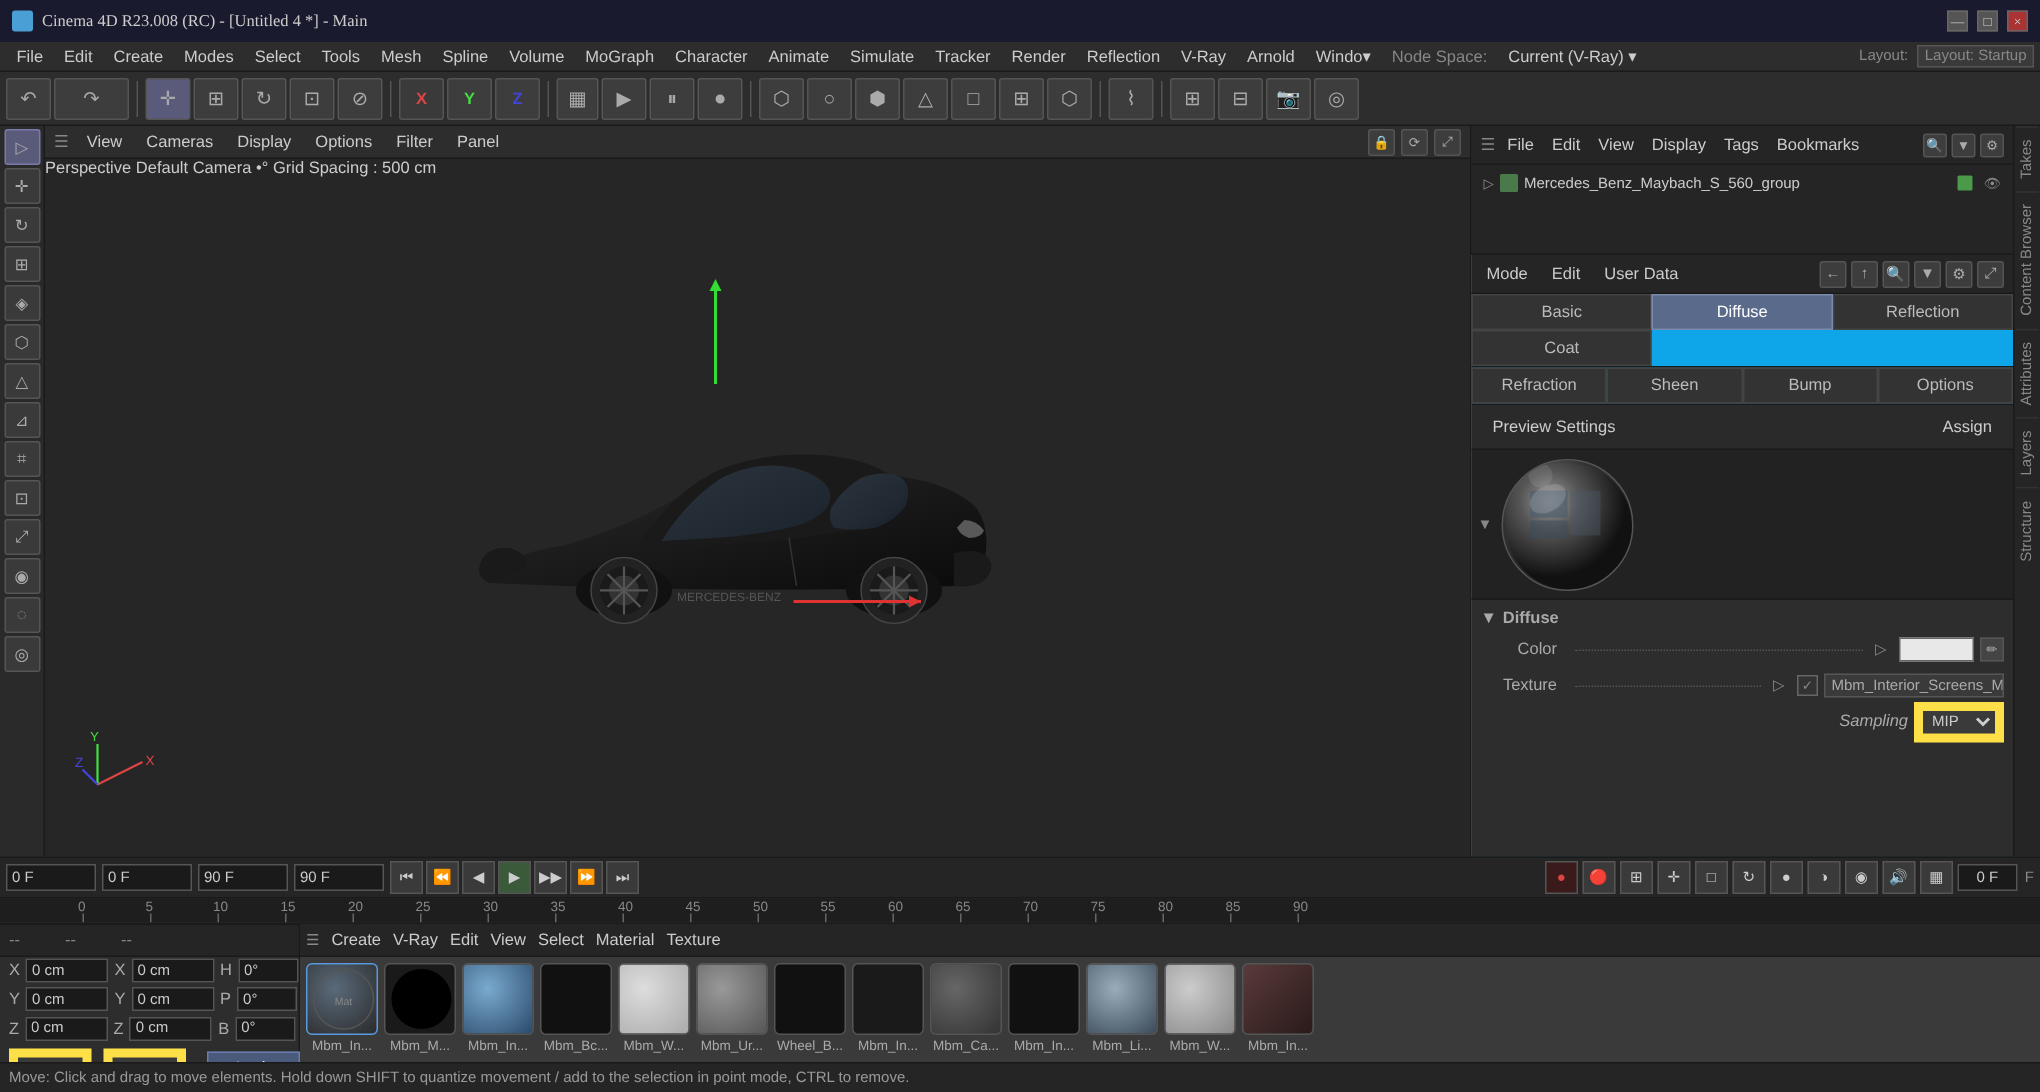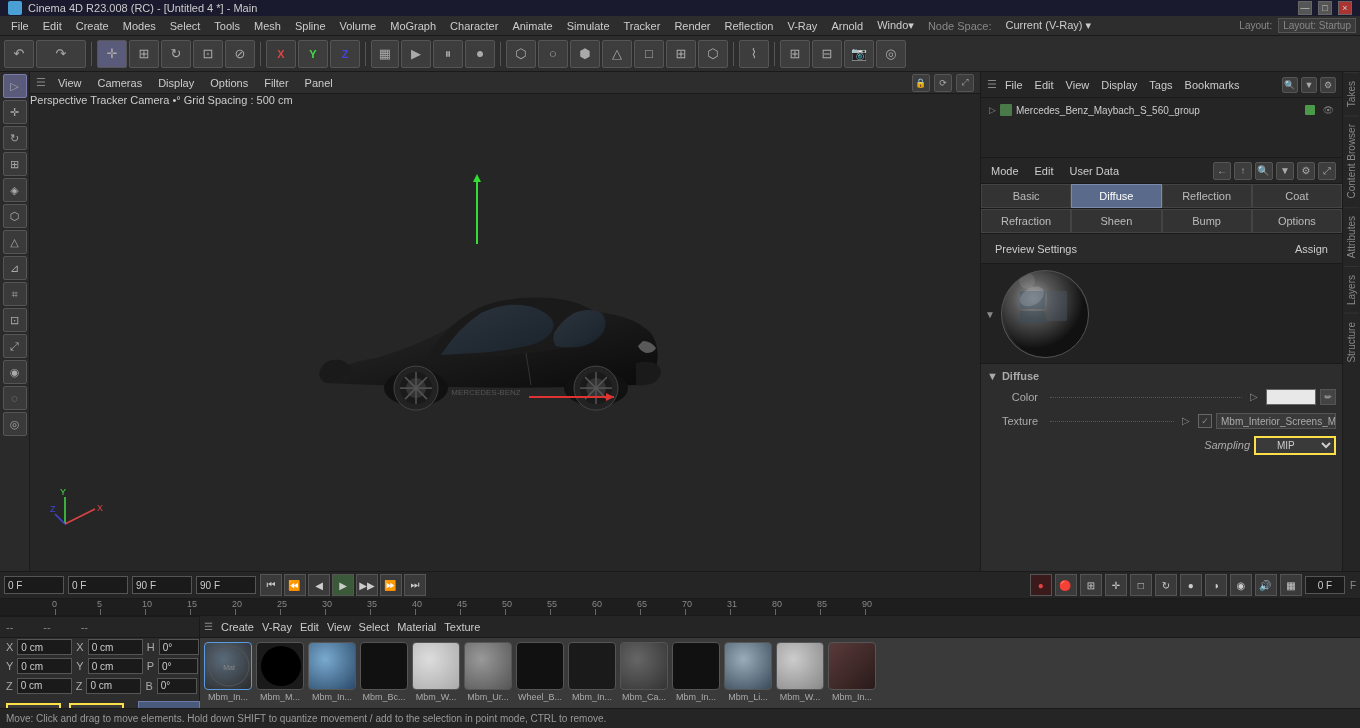--- a/index.html
+++ b/index.html
@@ -9,28 +9,29 @@
       background: #3a3a3a;
       font-family: Arial, sans-serif;
       font-size: 11px;
       color: #ccc;
       overflow: hidden;
       position: relative;
     }
 
     
     #title-bar {
-      height: 16px;
+      height: 28px;
       background: #1a1a2e;
       display: flex;
       align-items: center;
       padding: 0 8px;
       color: #ccc;
       font-size: 11px;
       position: relative;
+      font-family: Liberation Serif, serif;
     }
     #title-bar .title-icon {
       width: 14px;
       height: 14px;
       background: #4a9fd4;
       border-radius: 2px;
       margin-right: 6px;
       display: inline-block;
     }
     #title-bar .title-text { flex: 1; }
@@ -434,22 +435,22 @@
     }
     .prop-sampling-label {
       font-size: 11px;
       color: #aaa;
       margin-left: auto;
       font-style: italic;
     }
     .prop-sampling-select {
       background: #3a3a3a;
       color: #ccc;
-      border: 2px solid #fde047;
-      padding: 1px 17px;
+      border: 6px solid #fde047;
+      padding: 1px 2px;
       font-size: 10px;
       cursor: pointer;
     }
 
     
     #bottom-area {
       height: 20px;
       background: #252525;
       display: flex;
       align-items: center;
@@ -839,21 +840,21 @@
         <div style="margin-left:auto;display:flex;gap:4px;">
           <div class="toolbar-btn" style="width:18px;height:18px;font-size:9px;">🔒</div>
           <div class="toolbar-btn" style="width:18px;height:18px;font-size:9px;">⟳</div>
           <div class="toolbar-btn" style="width:18px;height:18px;font-size:9px;">⤢</div>
         </div>
       </div>
 
       <div class="viewport-content">
         <div class="grid-bg"></div>
         <span class="perspective-label">Perspective</span>
-        <span class="camera-label">Tracker Camera •°</span>
+        <span class="camera-label">Default Camera •°</span>
         <span class="grid-spacing">Grid Spacing : 500 cm</span>
 
         
         <div id="car-container">
           <svg width="380" height="220" viewBox="0 0 380 220">
 
             <defs>
               <linearGradient id="bodyGrad" x1="0%" y1="0%" x2="100%" y2="100%">
                 <stop offset="0%" style="stop-color:#2a2a2a;stop-opacity:1"></stop>
                 <stop offset="50%" style="stop-color:#1a1a1a;stop-opacity:1"></stop>
@@ -975,21 +976,21 @@
               <div class="toolbar-btn" style="width:18px;height:18px;font-size:10px;">←</div>
               <div class="toolbar-btn" style="width:18px;height:18px;font-size:10px;">↑</div>
               <div class="toolbar-btn" style="width:18px;height:18px;font-size:10px;">🔍</div>
               <div class="toolbar-btn" style="width:18px;height:18px;font-size:10px;">▼</div>
               <div class="toolbar-btn" style="width:18px;height:18px;font-size:10px;">⚙</div>
               <div class="toolbar-btn" style="width:18px;height:18px;font-size:10px;">⤢</div>
             </div>
           </div>
 
 
-          <div id="mat-tabs" style="grid-template-columns: repeat(4,1fr); display:grid;">
+          <div id="mat-tabs" style="grid-template-columns: repeat(3,1fr); display:grid;">
             <div class="mat-tab">Basic</div>
             <div class="mat-tab active">Diffuse</div>
             <div class="mat-tab">Reflection</div>
             <div class="mat-tab">Coat</div>
           </div>
           <div style="display:grid;grid-template-columns:repeat(4,1fr);border-bottom:1px solid #1a1a1a;">
             <div class="mat-tab">Refraction</div>
             <div class="mat-tab">Sheen</div>
             <div class="mat-tab">Bump</div>
             <div class="mat-tab">Options</div>
@@ -1160,21 +1161,21 @@
         </div>
         <div class="ruler-mark">
           <span class="ruler-label">65</span>
           <div class="ruler-tick"></div>
         </div>
         <div class="ruler-mark">
           <span class="ruler-label">70</span>
           <div class="ruler-tick"></div>
         </div>
         <div class="ruler-mark">
-          <span class="ruler-label">31</span>
+          <span class="ruler-label">75</span>
           <div class="ruler-tick"></div>
         </div>
         <div class="ruler-mark">
           <span class="ruler-label">80</span>
           <div class="ruler-tick"></div>
         </div>
         <div class="ruler-mark">
           <span class="ruler-label">85</span>
           <div class="ruler-tick"></div>
         </div>

